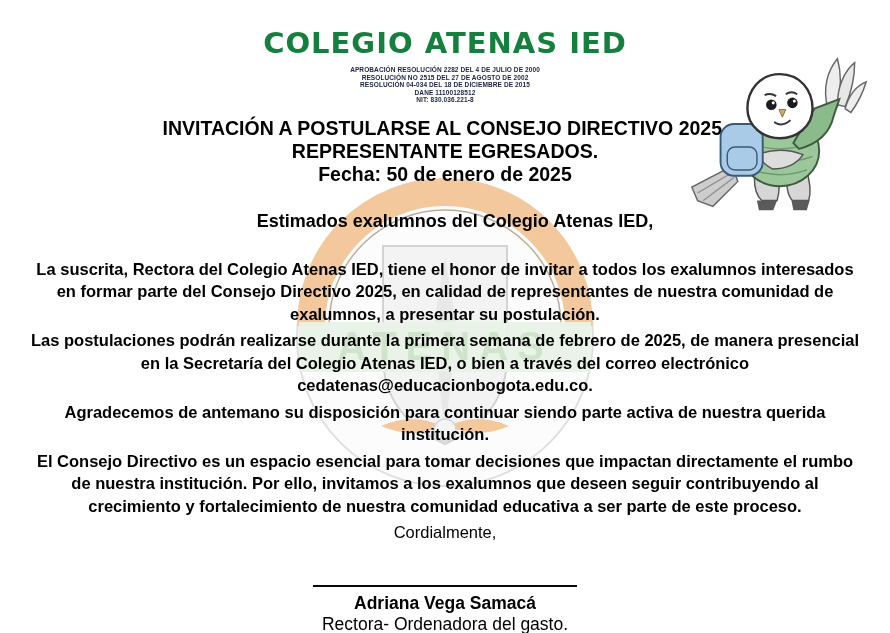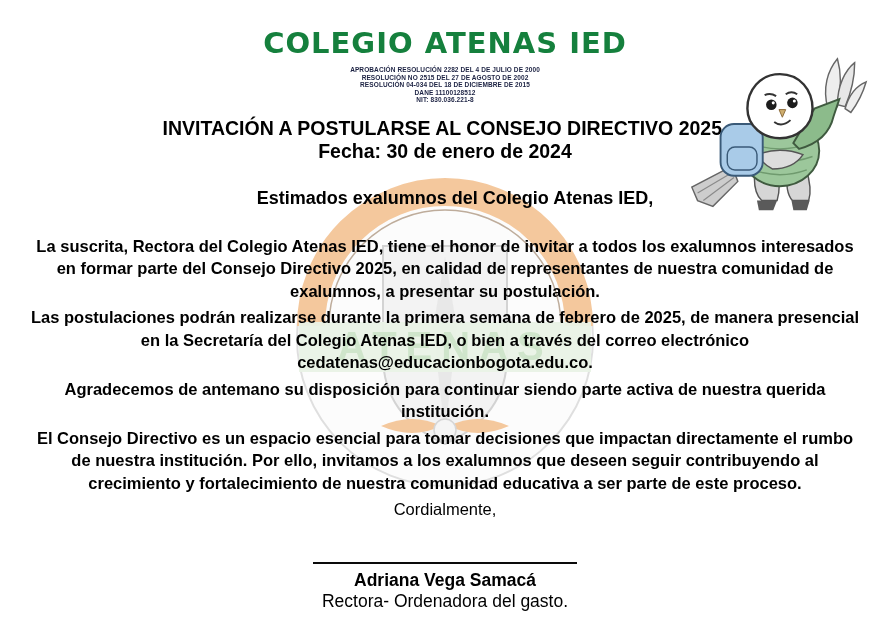--- a/index.html
+++ b/index.html
@@ -156,21 +156,22 @@
     <div class="resolutions">
       <div>APROBACIÓN RESOLUCIÓN 2282 DEL 4 DE JULIO DE 2000</div>
       <div>RESOLUCIÓN NO 2515 DEL 27 DE AGOSTO DE 2002</div>
       <div>RESOLUCIÓN 04-034 DEL 18 DE DICIEMBRE DE 2015</div>
       <div>DANE 11100128512</div>
       <div>NIT: 830.036.221-8</div>
     </div>
 
     <div class="headings">
       <div class="heading-line">INVITACIÓN A POSTULARSE AL CONSEJO DIRECTIVO 2025.</div>
-      <div class="heading-line">Fecha: 30 de enero de 2024</div>
+      <div class="heading-line">REPRESENTANTE EGRESADOS.</div>
+      <div class="heading-line">Fecha: 50 de enero de 2025</div>
     </div>
 
     <div class="salutation">Estimados exalumnos del Colegio Atenas IED,</div>
 
     <div class="body-block">
       <p>La suscrita, Rectora del Colegio Atenas IED, tiene el honor de invitar a todos los exalumnos interesados en formar parte del Consejo Directivo 2025, en calidad de representantes de nuestra comunidad de exalumnos, a presentar su postulación.</p>
       <p>Las postulaciones podrán realizarse durante la primera semana de febrero de 2025, de manera presencial en la Secretaría del Colegio Atenas IED, o bien a través del correo electrónico cedatenas@educacionbogota.edu.co.</p>
       <p>Agradecemos de antemano su disposición para continuar siendo parte activa de nuestra querida institución.</p>
       <p>El Consejo Directivo es un espacio esencial para tomar decisiones que impactan directamente el rumbo de nuestra institución. Por ello, invitamos a los exalumnos que deseen seguir contribuyendo al crecimiento y fortalecimiento de nuestra comunidad educativa a ser parte de este proceso.</p>
       <div class="closing">Cordialmente,</div>

